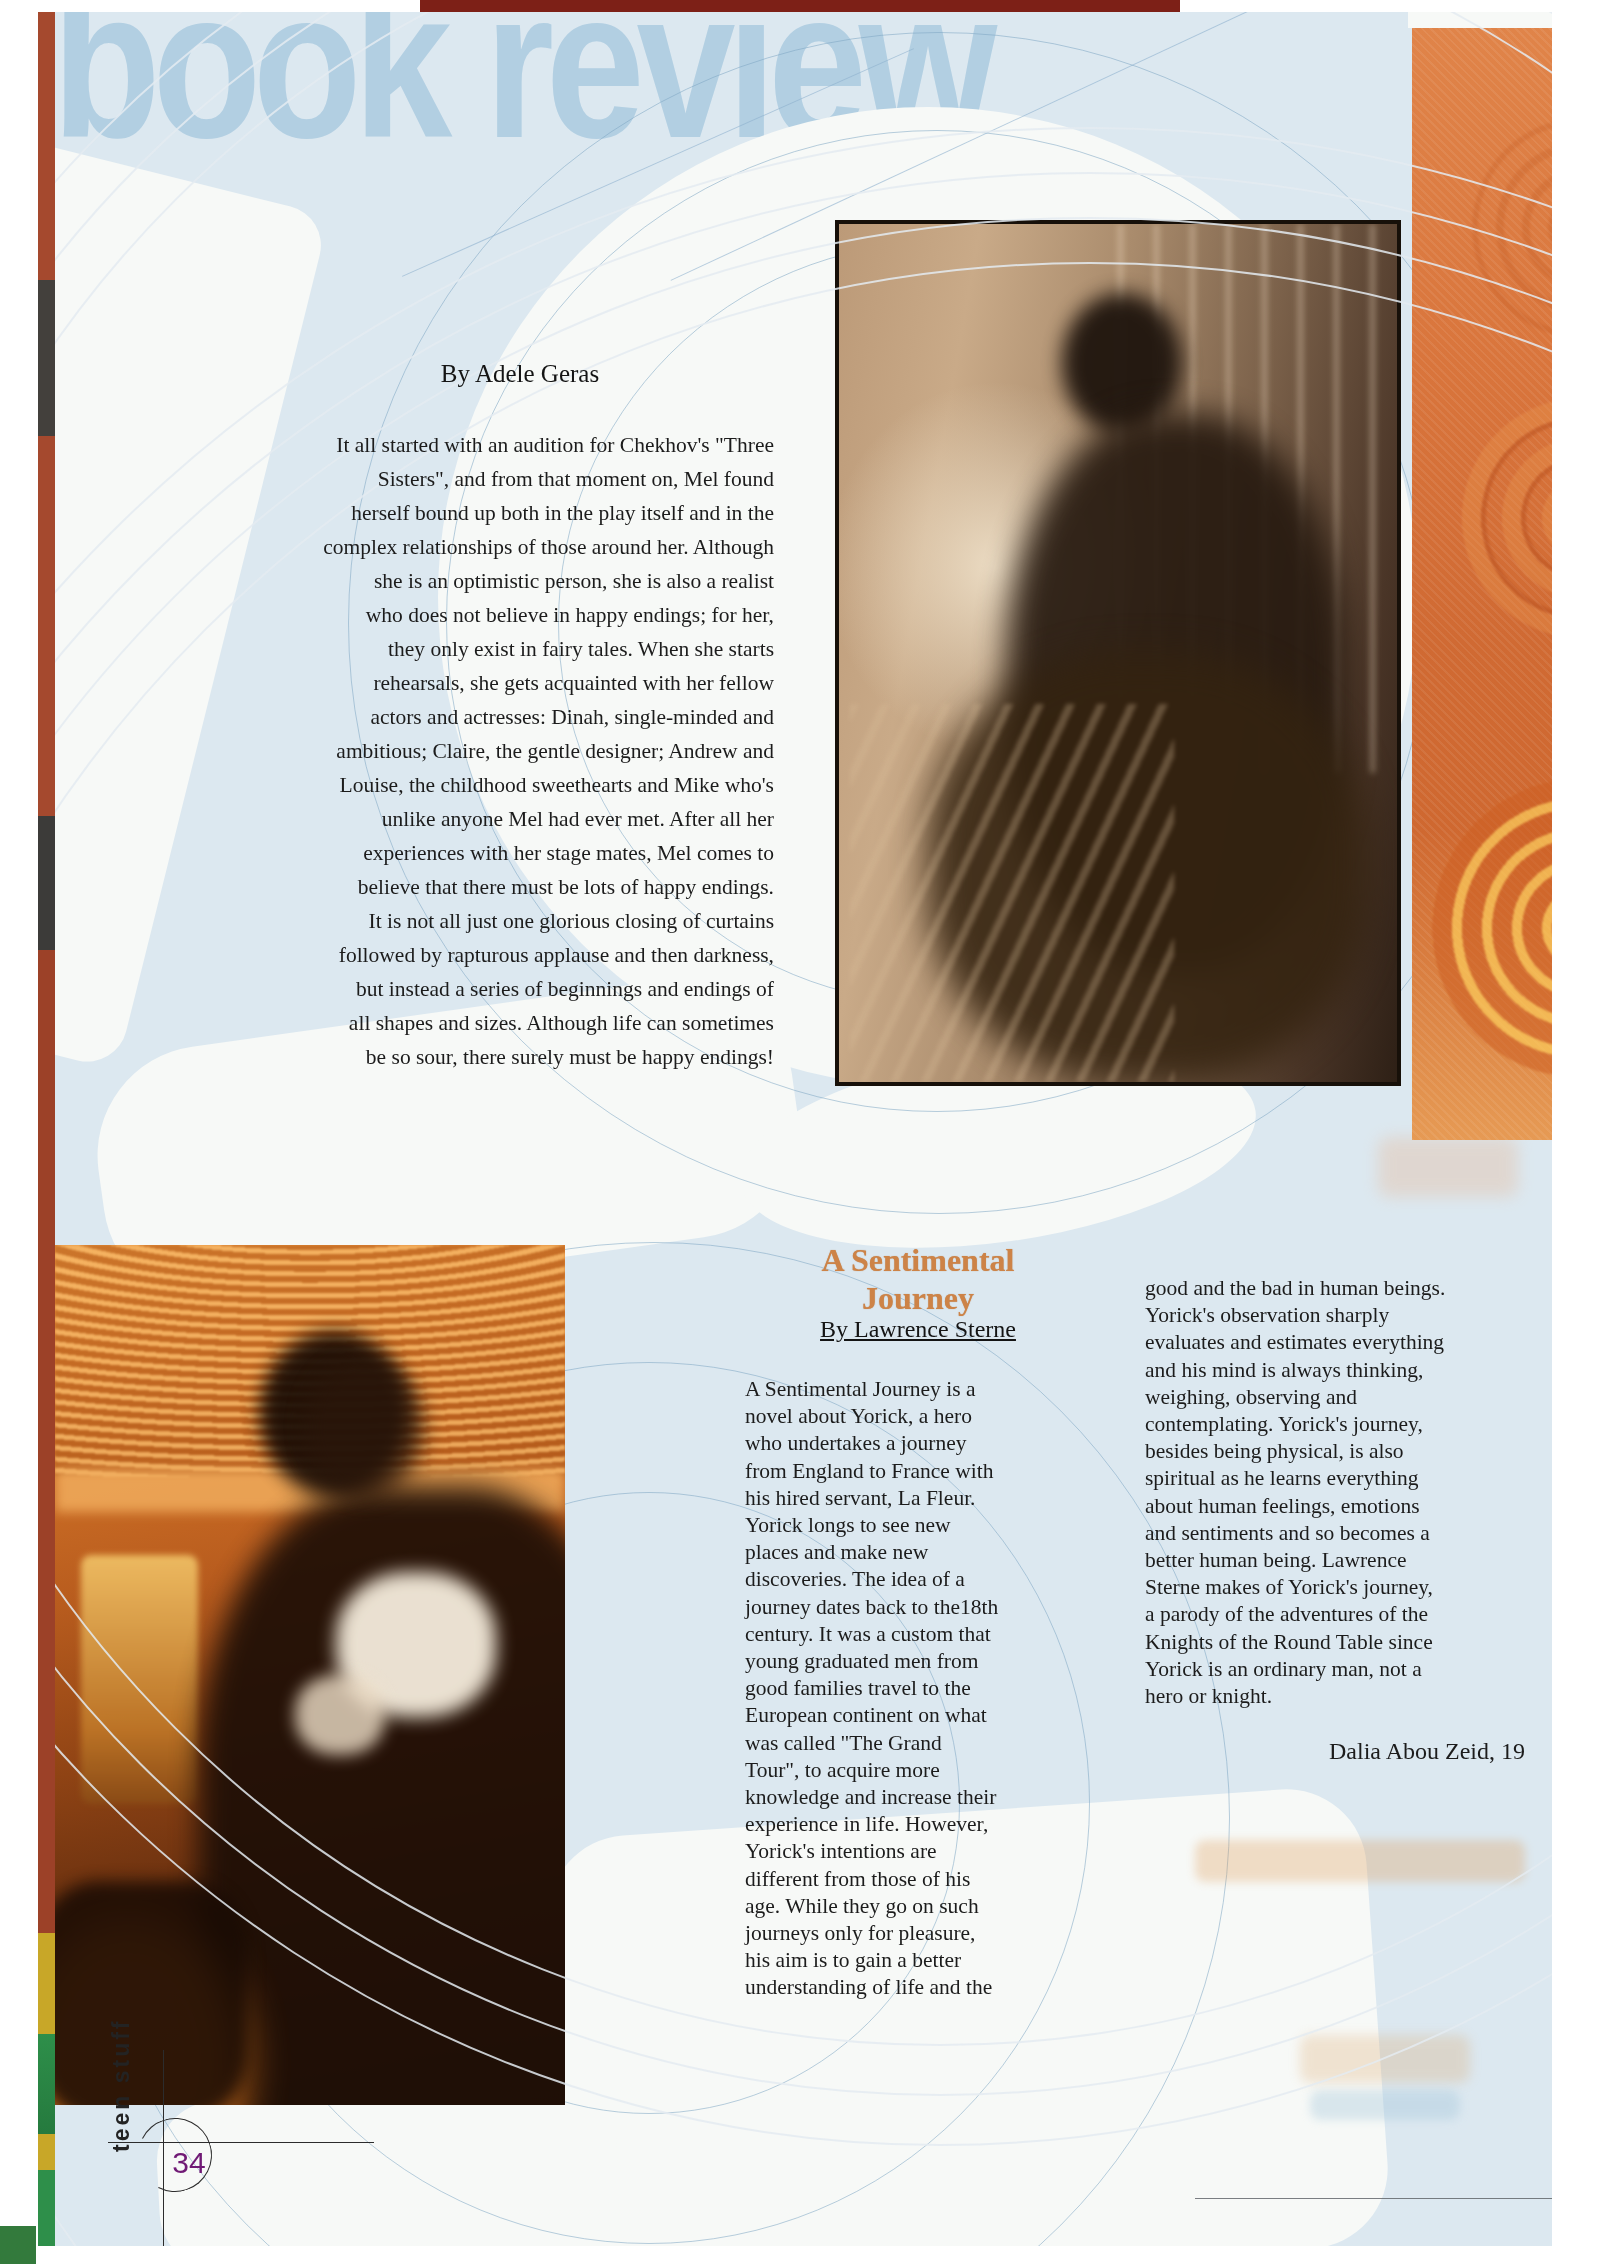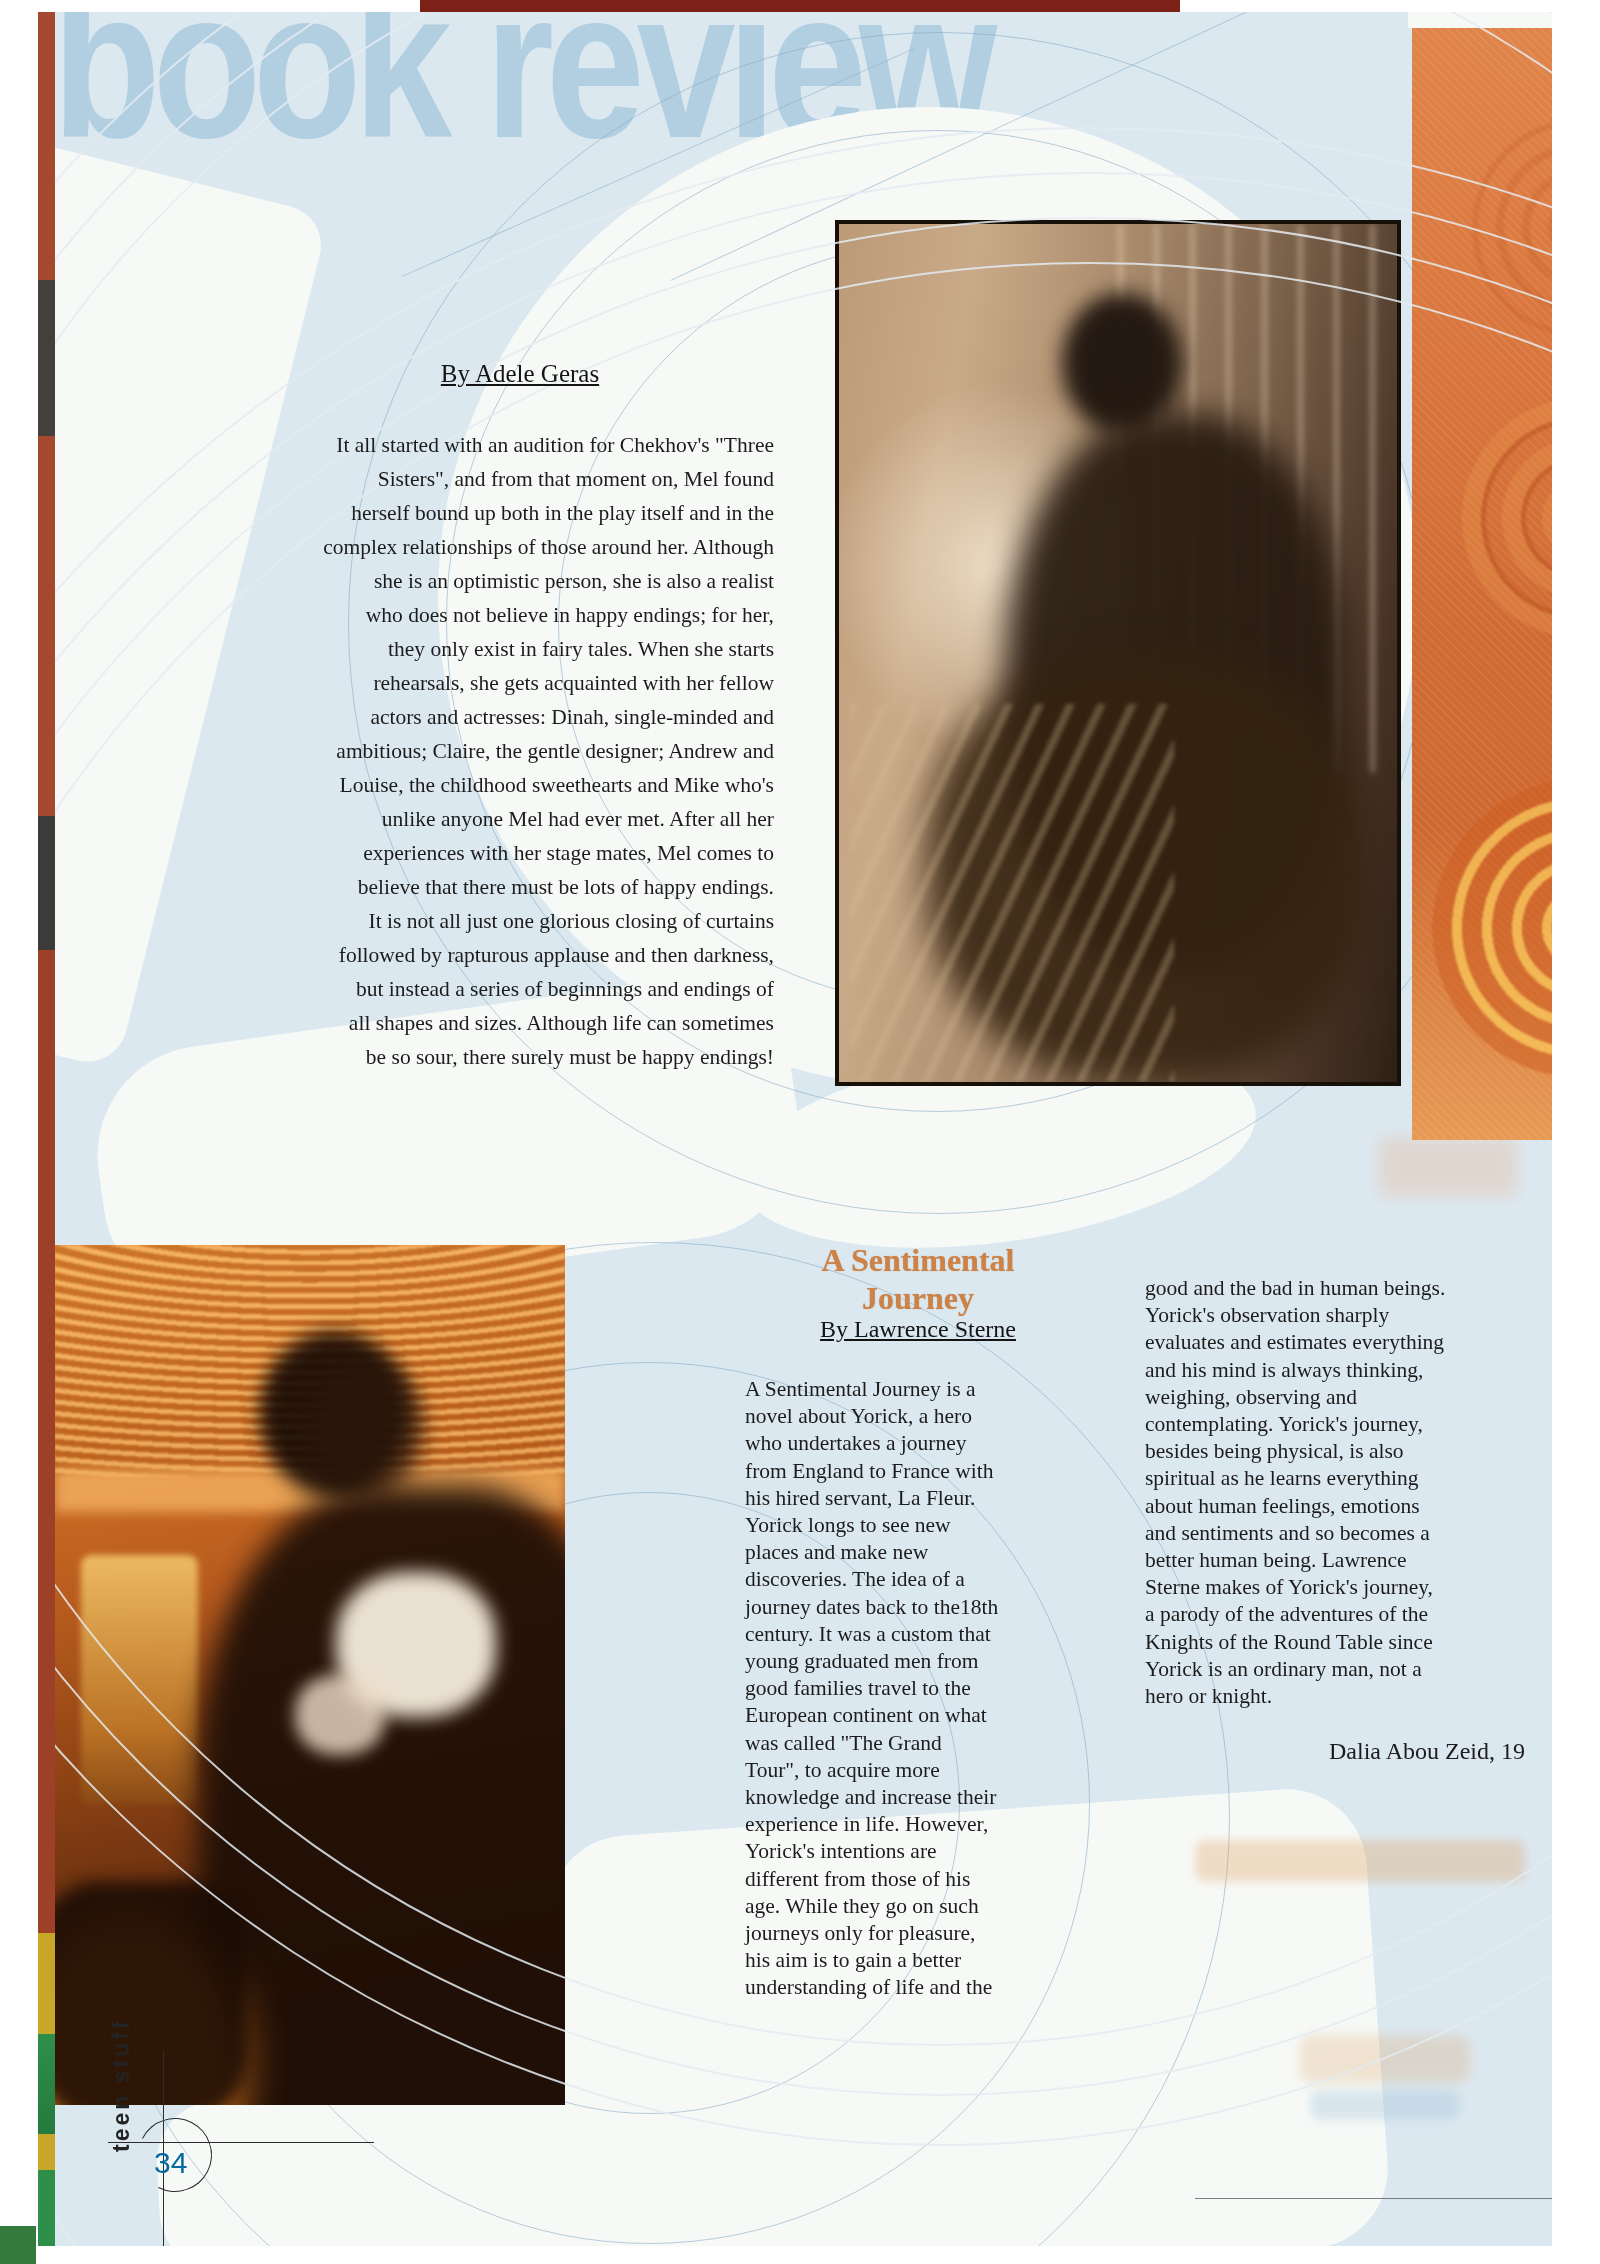--- a/index.html
+++ b/index.html
@@ -95,22 +95,22 @@
     text-shadow:0 0 1px rgba(160,90,30,.5);}
   .byline{text-align:center;color:#141414;}
   .bodytext{white-space:pre-line;font-size:21.5px;line-height:34px;}
   .coltext{white-space:pre-line;font-size:21.5px;line-height:27.2px;}
   .reviewer{text-align:right;font-size:23px;}
   
   #pn-circle{left:100px;top:2106px;width:72px;height:72px;border-radius:50%;
     border:1.7px solid #2c2c2c;border-left-color:transparent;transform:rotate(-18deg);z-index:6;}
   #pn-hline{left:70px;top:2130px;width:266px;height:0;border-top:1.6px solid #2c2c2c;z-index:6;}
   #pn-vline{left:125px;top:2038px;width:0;height:196px;border-left:1.6px solid #2c2c2c;z-index:6;}
-  #page-number{left:116px;top:2134px;width:70px;
-    font-size:30px;color:#0369a1;z-index:7;font-family:"Liberation Sans",sans-serif;}
+  #page-number{left:116px;top:2134px;width:70px;text-align:center;
+    font-size:30px;color:#701a75;z-index:7;font-family:"Liberation Sans",sans-serif;}
   #spine-text{
     left:70px;top:1922px;height:218px;z-index:7;
     writing-mode:vertical-rl;transform:rotate(180deg);
     font-family:"Liberation Sans",sans-serif;font-size:23px;font-weight:600;
     letter-spacing:3px;color:#232323;
   }
   #bottom-hairline{left:1157px;top:2186px;width:360px;height:0;border-top:1.5px solid rgba(90,95,100,.8);z-index:2;}
 </style>
 </head>
 <body>
@@ -177,21 +177,21 @@
   </div>
 
   <div class="abs silver-arc" style="left:-200px;top:250px;width:2500px;height:2500px;"></div>
   <div class="abs silver-arc" style="left:-245px;top:205px;width:2590px;height:2590px;"></div>
   <div class="abs silver-arc" style="left:-290px;top:160px;width:2680px;height:2680px;"></div>
   <div class="abs silver-arc" style="left:-335px;top:115px;width:2770px;height:2770px;"></div>
   <div class="abs silver-arc" style="left:-180px;top:-130px;width:2160px;height:2160px;"></div>
   <div class="abs silver-arc" style="left:-230px;top:-180px;width:2260px;height:2260px;"></div>
   <div class="abs silver-arc" style="left:-280px;top:-230px;width:2360px;height:2360px;"></div>
 
-  <div class="abs txt byline" style="left:292px;top:348px;width:380px;font-size:25px;text-decoration:underline;">By Adele Geras</div>
+  <div class="abs txt byline" style="left:292px;top:348px;width:380px;font-size:25px;">By Adele Geras</div>
   <div class="abs txt bodytext" style="left:130px;top:416px;width:606px;text-align:right;">It all started with an audition for Chekhov's "Three
 Sisters", and from that moment on, Mel found
 herself bound up both in the play itself and in the
 complex relationships of those around her. Although
 she is an optimistic person, she is also a realist
 who does not believe in happy endings; for her,
 they only exist in fairy tales. When she starts
 rehearsals, she gets acquainted with her fellow
 actors and actresses: Dinah, single-minded and
 ambitious; Claire, the gentle designer; Andrew and

